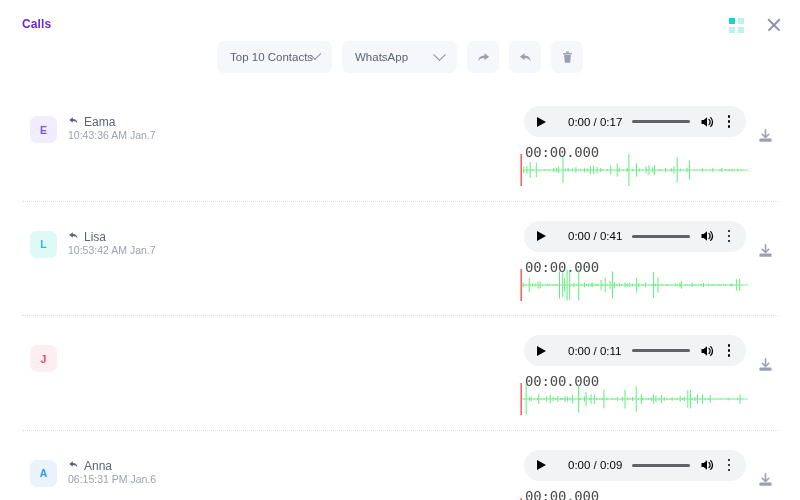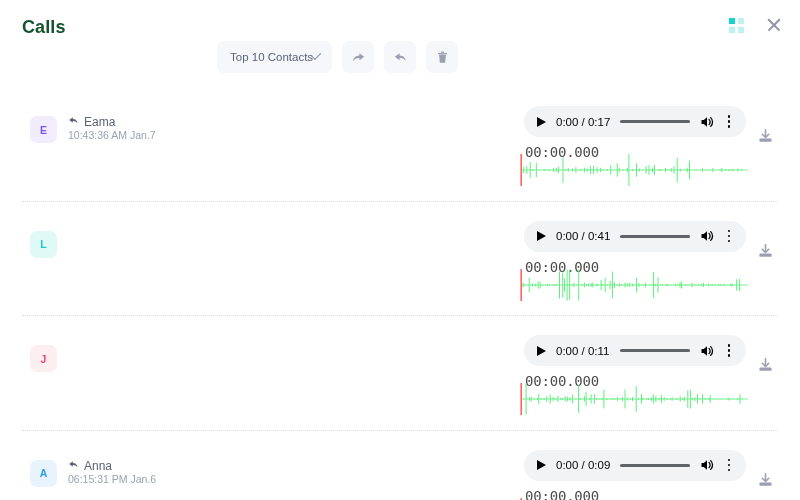--- a/index.html
+++ b/index.html
@@ -13,23 +13,23 @@
   .app {
     position: relative;
     width: 800px; height: 500px;
     background: #ffffff;
   }
 
   
   .page-title {
     position: absolute;
     left: 22px; top: 17px;
-    font-size: 18px;
+    font-size: 12px;
     font-weight: 700;
-    color: #14532d;
+    color: #6d28d9;
     letter-spacing: 0.1px;
   }
   .win-controls {
     position: absolute;
     right: 18px; top: 17px;
     display: flex;
     align-items: center;
     gap: 22px;
   }
   .grid-icon {
@@ -158,21 +158,21 @@
     width: 0; height: 0;
     border-left: 9px solid #030303;
     border-top: 5.5px solid transparent;
     border-bottom: 5.5px solid transparent;
     margin-left: 3px;
     cursor: pointer;
   }
   .ptime {
     font-size: 11.5px;
     color: #030303;
-    margin-left: 10px;
+    margin-left: 22px;
     white-space: nowrap;
   }
   .pbar {
     flex: 1;
     height: 3px;
     background: #5f6368;
     border-radius: 2px;
     margin: 0 10px;
     cursor: pointer;
   }
@@ -224,20 +224,24 @@
         <i></i>
         <i></i>
         <i></i>
     </div>
     <div class="close-icon"></div>
   </div>
 
   <div class="filterbar">
     <div class="select w1">
       <span class="sel-label">Top 10 Contacts</span>
+      <span class="chev"></span>
+    </div>
+    <div class="select w2">
+      <span class="sel-label">WhatsApp</span>
       <span class="chev"></span>
     </div>
 
     <div class="iconbtn">
       <svg width="15" height="15" viewBox="0 0 16 16">
         <path d="M9 3.5 L14 7.2 L9 10.9 L9 8.6 C5.6 8.6 3.6 9.6 2.4 12 C2.6 8.2 4.6 6 9 5.8 Z" fill="#9aa0b0"></path>
       </svg>
     </div>
     <div class="iconbtn">
       <svg width="15" height="15" viewBox="0 0 16 16">
@@ -372,20 +376,29 @@
       </svg>
     </div>
   </div>
 
   <div class="row">
     <div class="sep"></div>
 
     <div class="contact">
       <div class="avatar" style="background: rgb(223, 250, 246); color: rgb(31, 200, 189);">
         <span class="av-init">L</span>
+      </div>
+      <div class="cmeta">
+        <div class="cname">
+          <span class="dir"><svg width="11" height="11" viewBox="0 0 16 16">
+                  <path d="M7 3.2 L1.8 7.2 L7 11.2 L7 8.7 C10.4 8.7 12.5 9.8 13.8 12.4 C13.6 8.2 11.4 5.9 7 5.7 Z" fill="#5b6279"></path>
+                </svg></span>
+          <span>Lisa</span>
+        </div>
+        <div class="ctime">10:53:42 AM Jan.7</div>
       </div>
     </div>
 
     <div class="player">
       <div class="play-tri"></div>
       <div class="ptime">0:00 / 0:41</div>
       <div class="pbar"></div>
       <svg class="pvol" width="16" height="14" viewBox="0 0 16 14">
         <path d="M1.5 5 h2.3 L7 2.2 v9.6 L3.8 9 H1.5 Z" fill="#030303"></path>
         <path d="M9 4.4 a3.6 3.6 0 0 1 0 5.2" stroke="#030303" stroke-width="1.3" fill="none" stroke-linecap="round"></path>

